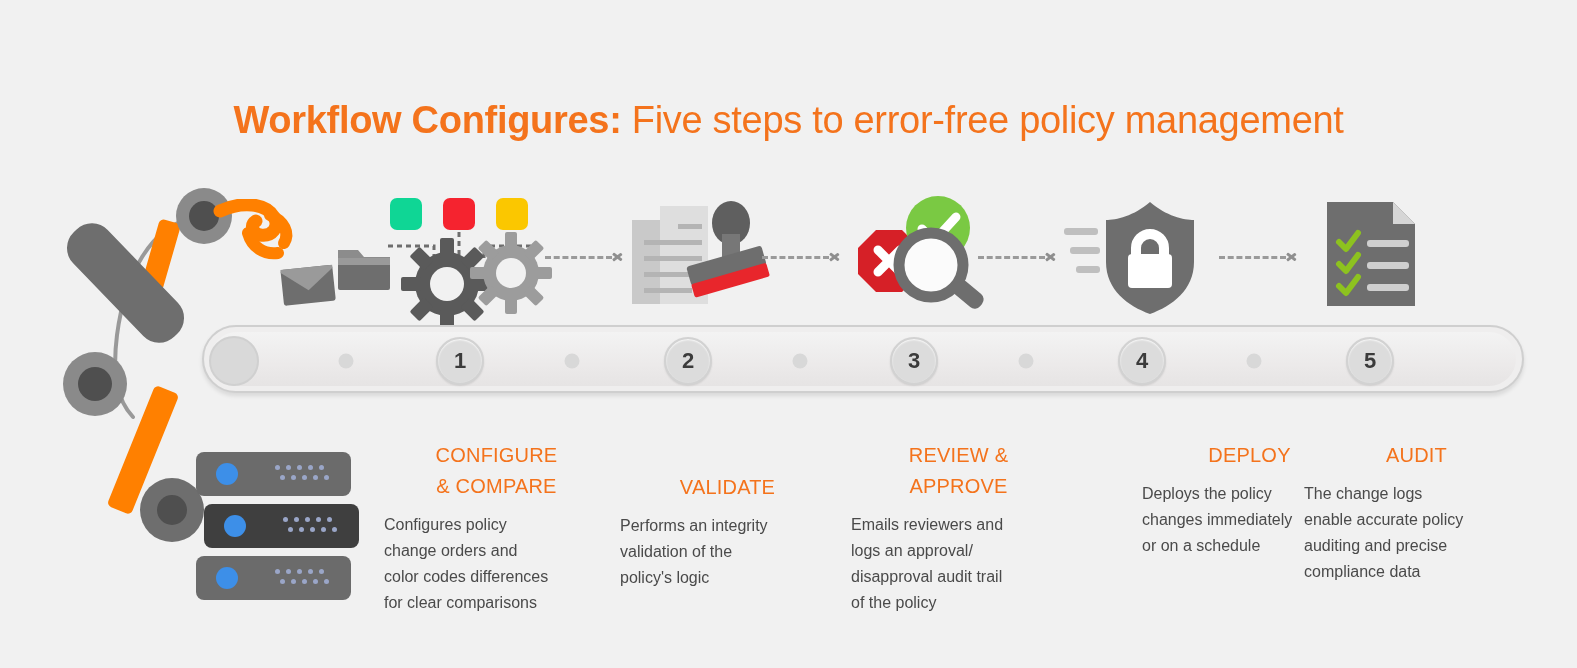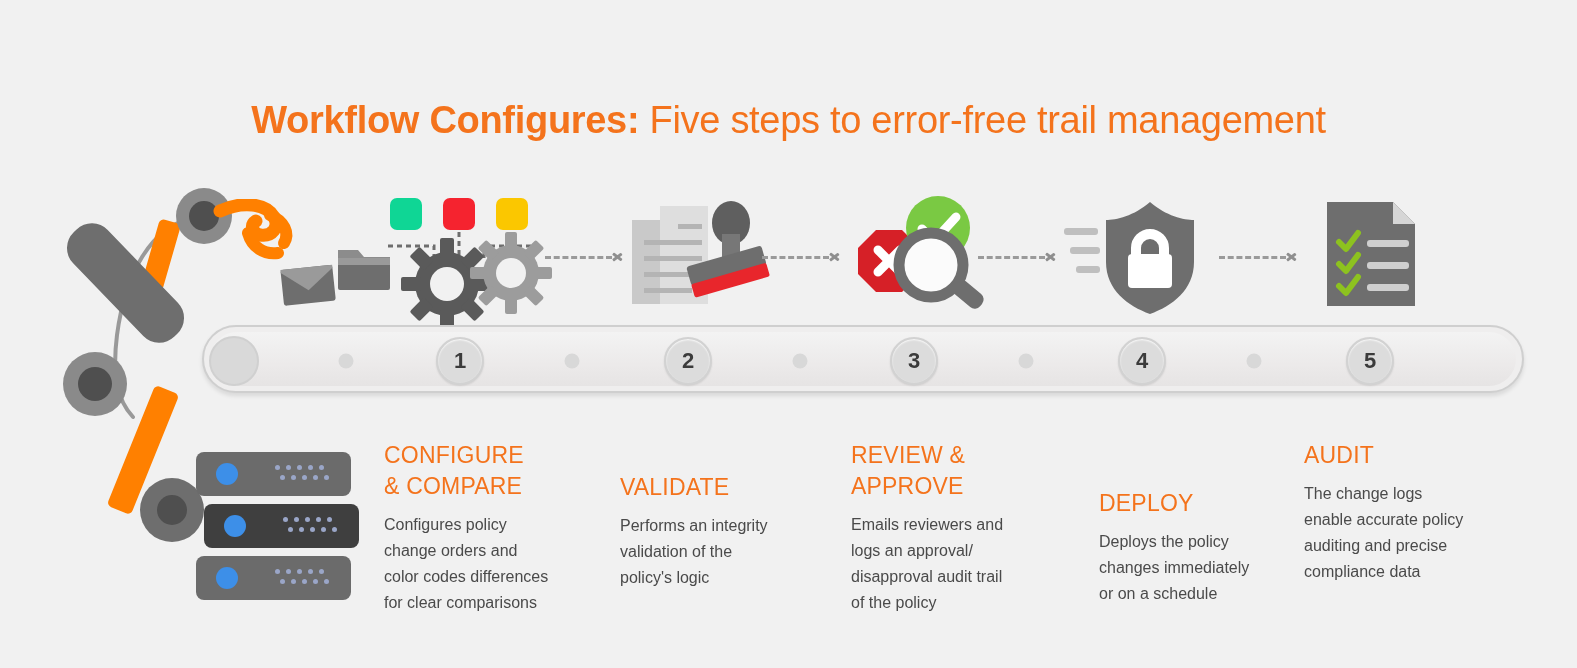--- a/index.html
+++ b/index.html
@@ -23,25 +23,26 @@
     white-space:nowrap;
   }
   .title .bold{font-weight:bold;}
   .title .light{font-weight:normal;}
 
   
   .steps{position:absolute;left:0;top:440px;width:1577px;height:230px;}
   .step-col{position:absolute;top:0;}
   .step-head{
     color:#F4731C;
-    font-size:23px;
+    font-size:20px;
     line-height:31px;
     font-weight:normal;
     letter-spacing:0.2px;
     white-space:pre-line;
+    text-align:center;
   }
   .step-body{
     color:#4a4a4a;
     font-size:16px;
     line-height:26px;
     white-space:pre-line;
     margin-top:10px;
   }
 
   
@@ -121,21 +122,21 @@
   .srv .led{position:absolute;left:20px;top:11px;width:22px;height:22px;border-radius:50%;background:#3d8fe8;}
   .srv .dots{position:absolute;right:14px;top:13px;width:62px;height:18px;}
   .srv .dots i{position:absolute;width:5px;height:5px;border-radius:50%;background:#9aa6c8;display:block;}
 </style>
 </head>
 <body>
 
 <div id="stage">
 
   <div class="title">
-    <span class="bold">Workflow Configures:</span><span class="light"> Five steps to error-free trail management</span>
+    <span class="bold">Workflow Configures:</span><span class="light"> Five steps to error-free policy management</span>
   </div>
 
   <div class="robot">
 
     <svg width="240" height="345" style="position:absolute;left:0;top:0;">
       <path d="M142 32 C 95 40, 70 90, 62 150 C 57 190, 62 215, 78 232" stroke="#8a8a8a" stroke-width="4" fill="none" stroke-linecap="round" opacity="0.85"></path>
     </svg>
 
     <div class="seg" style="left:95px;top:35px;width:22px;height:70px;transform:rotate(16deg);"></div>
 
@@ -401,21 +402,21 @@
 
     <div class="step-col" style="left:851px;width:215px;">
       <div class="step-head">REVIEW &amp;
 APPROVE</div>
       <div class="step-body">Emails reviewers and
 logs an approval/
 disapproval audit trail
 of the policy</div>
     </div>
 
-    <div class="step-col" style="left:1099px;width:215px;margin-top:48px;">
+    <div class="step-col" style="left:1142px;width:215px;">
       <div class="step-head">DEPLOY</div>
       <div class="step-body">Deploys the policy
 changes immediately
 or on a schedule</div>
     </div>
 
     <div class="step-col" style="left:1304px;width:225px;">
       <div class="step-head">AUDIT</div>
       <div class="step-body">The change logs
 enable accurate policy

